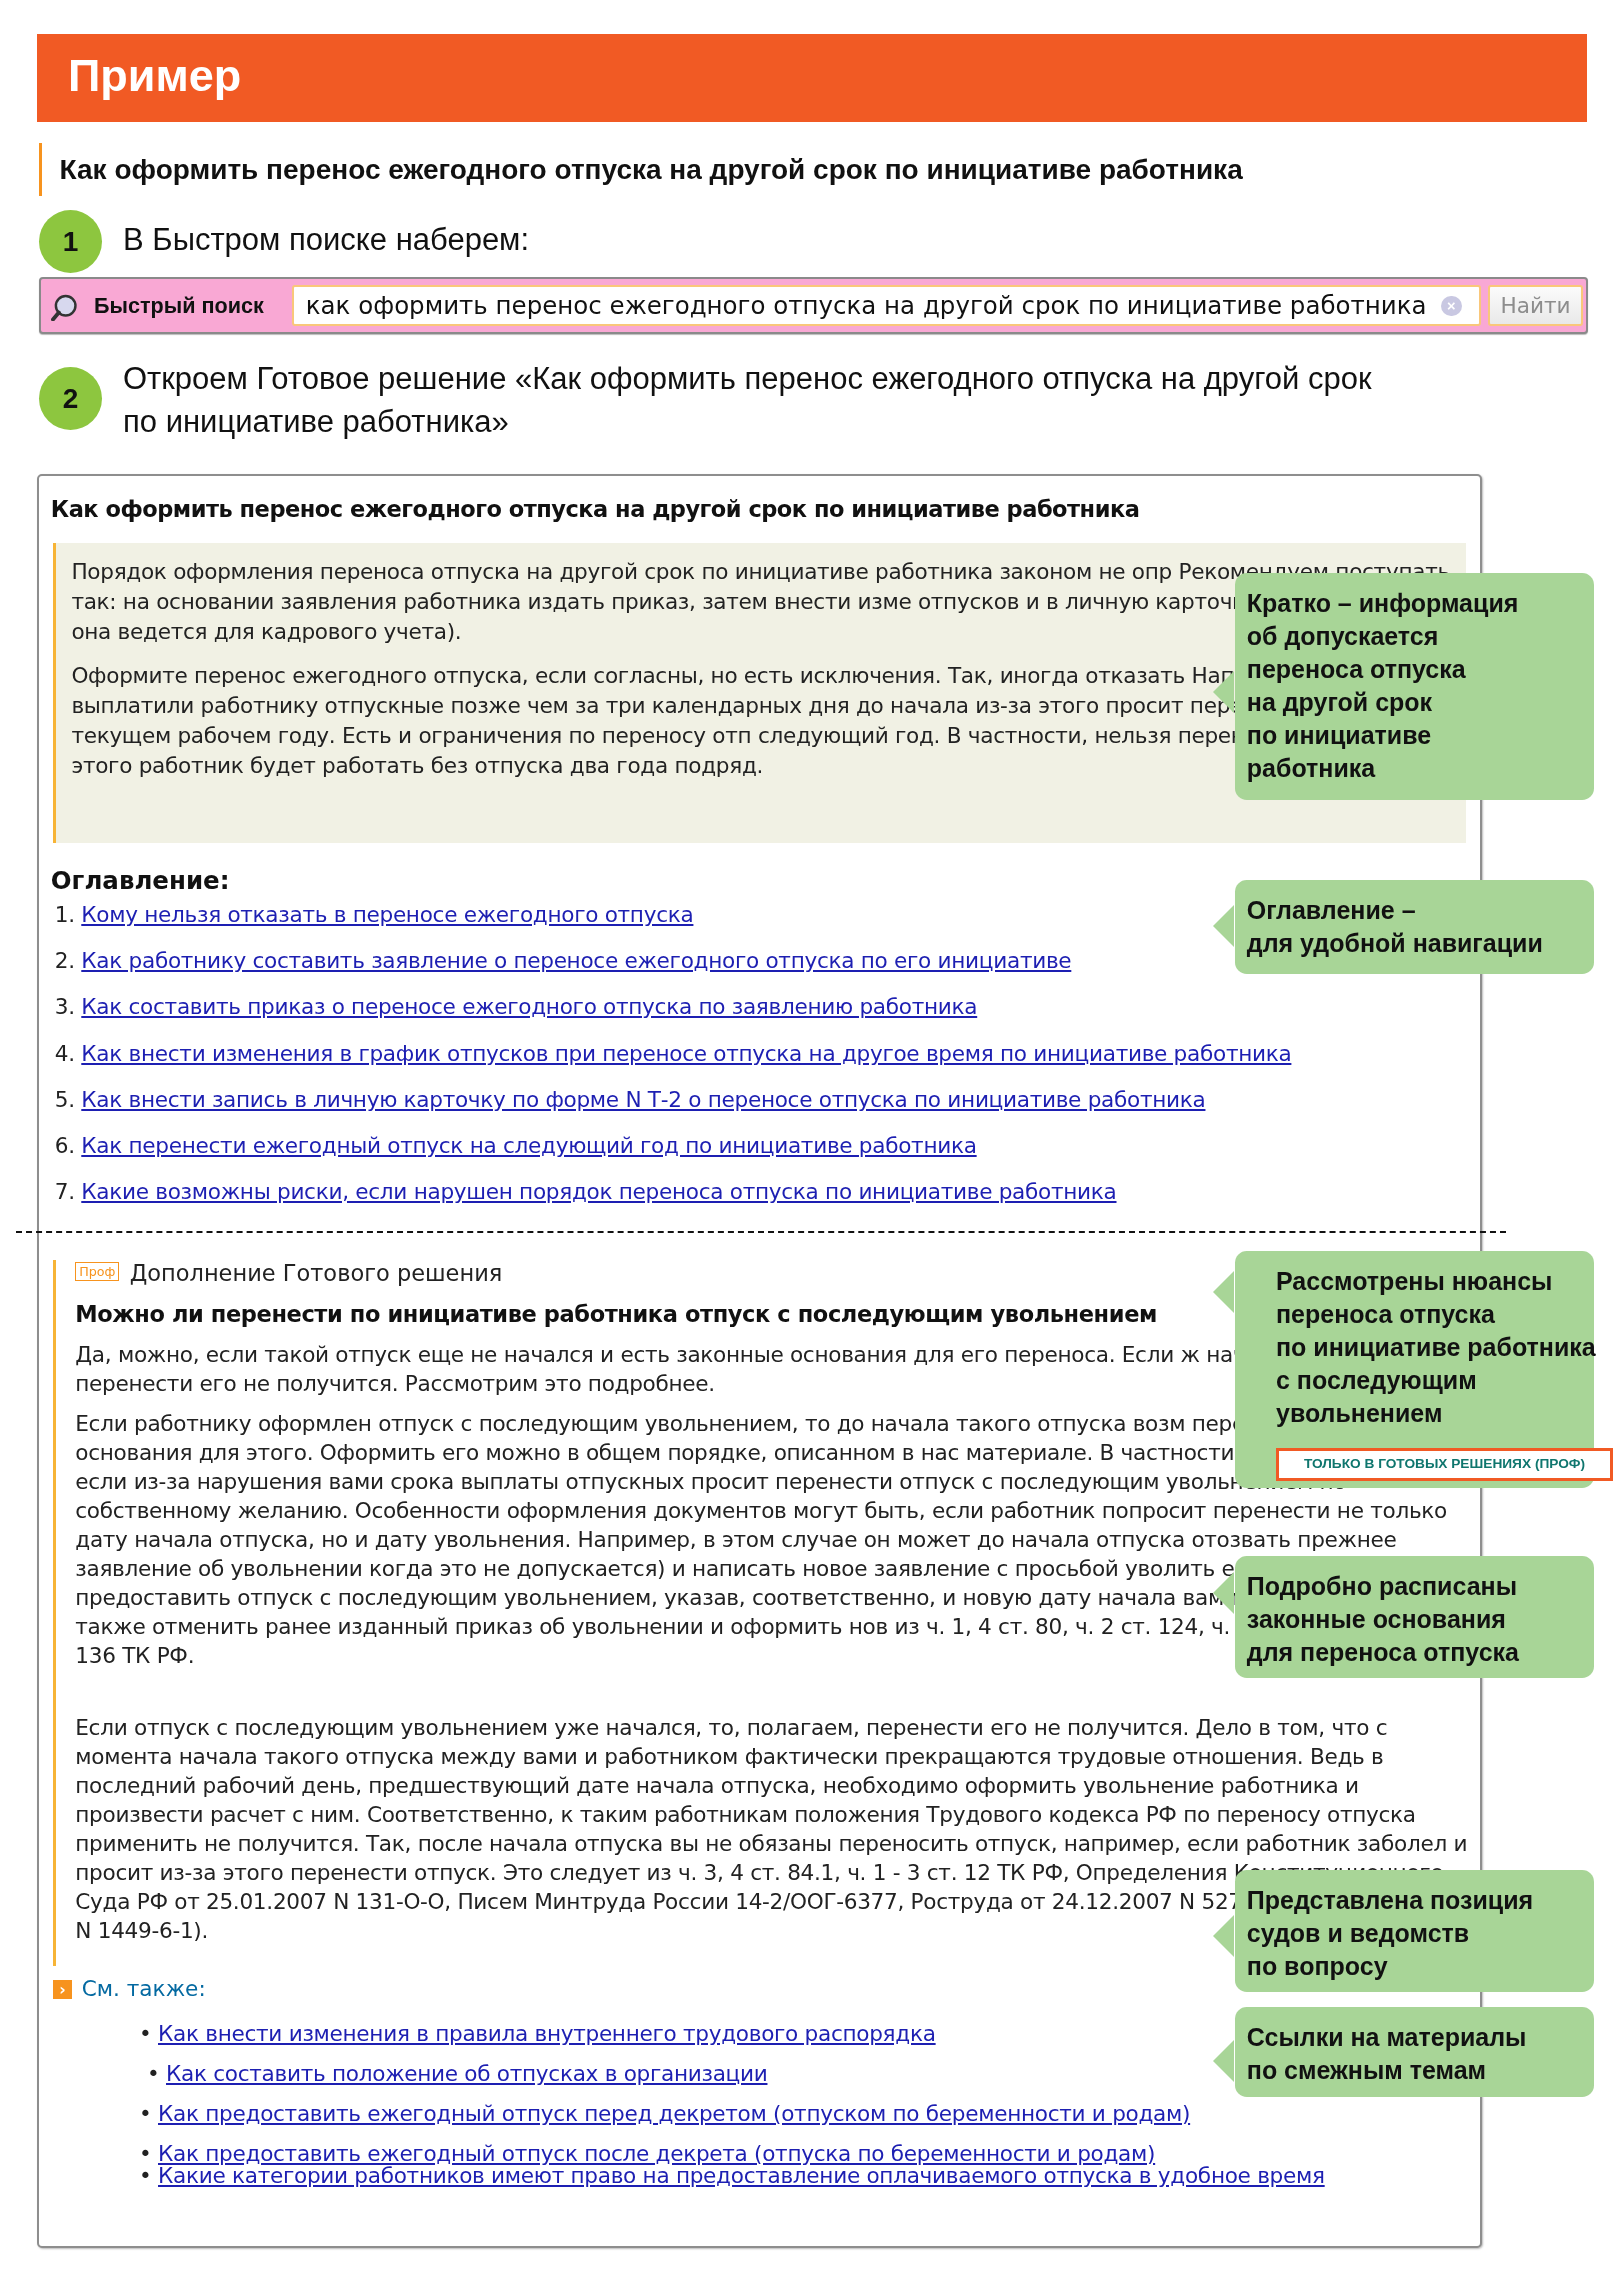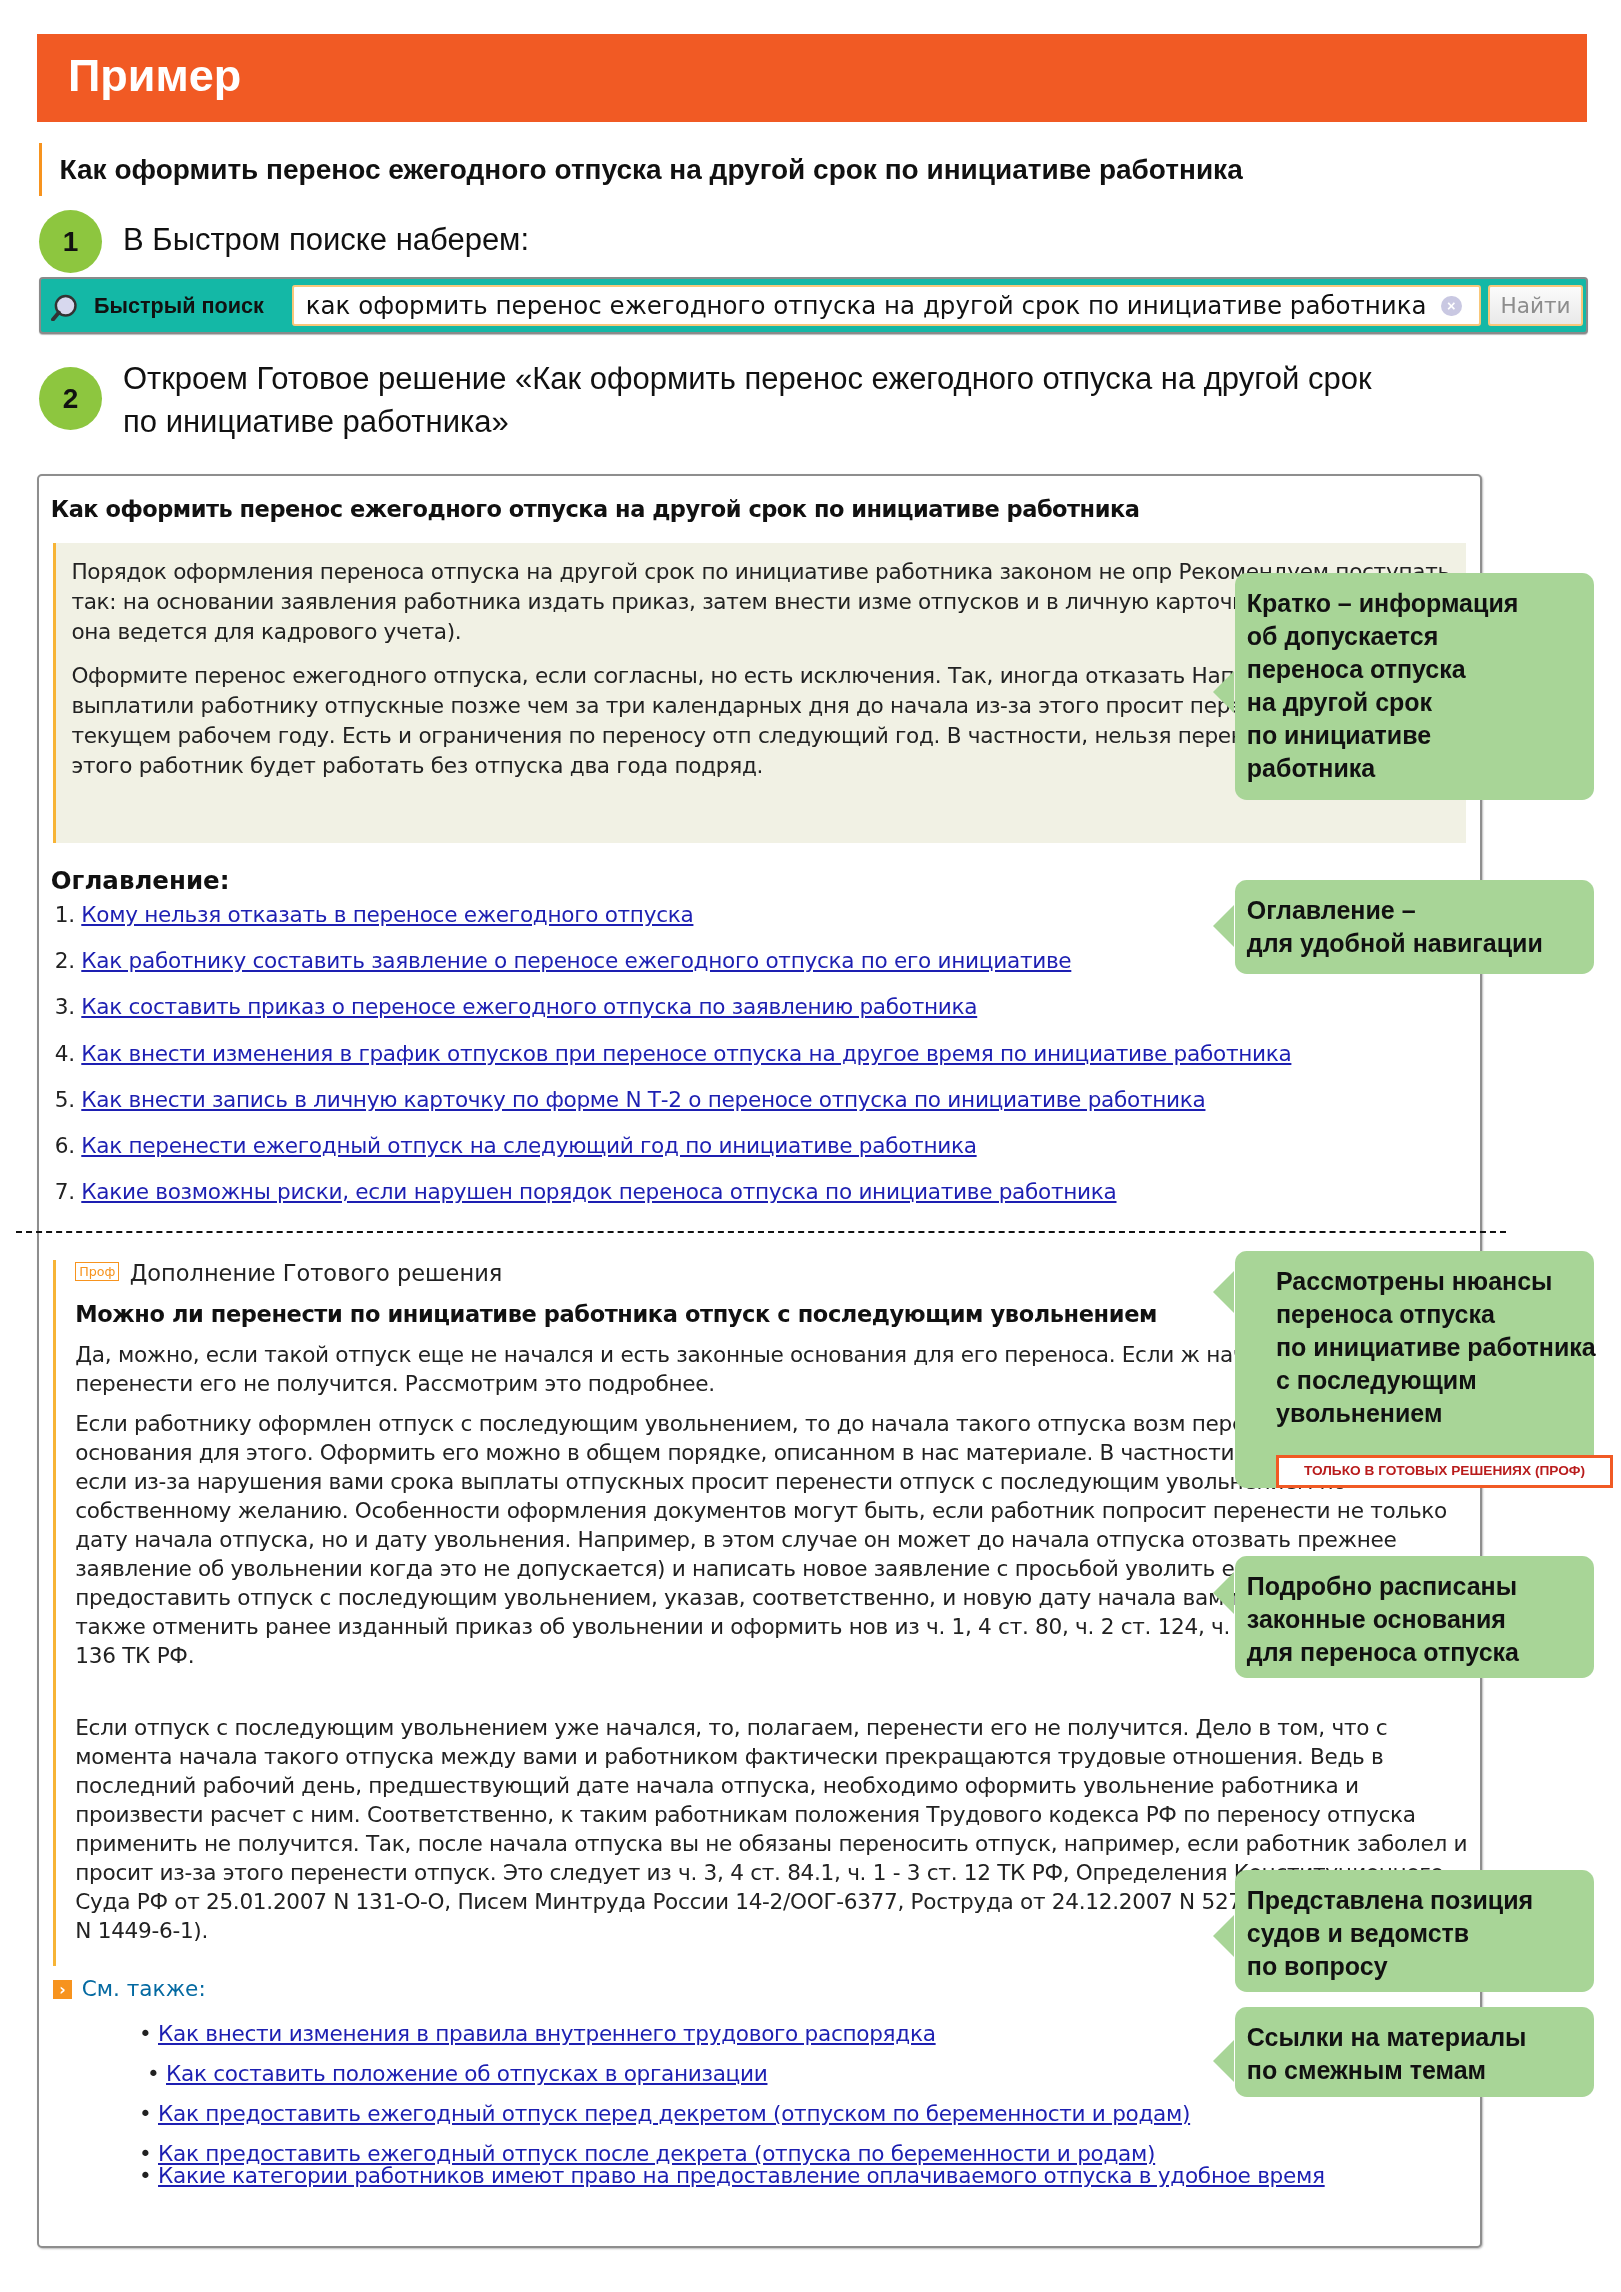--- a/index.html
+++ b/index.html
@@ -8,21 +8,21 @@
 
     .banner { position: absolute; left: 37px; top: 34px; width: 1550px; height: 88px; background: #f15a24; }
     .banner-title { position: absolute; left: 31px; top: 15.7px; font-size: 45px; font-weight: bold; color: #fff; font-family: "Liberation Sans", sans-serif; }
 
     .main-heading { position: absolute; left: 39px; top: 143px; height: 53px; border-left: 3.9px solid #f7931e; padding-left: 17.6px; font-size: 28px; font-weight: bold; line-height: 53px; white-space: nowrap; }
 
     .step { position: absolute; left: 39px; }
     .step-badge { position: absolute; left: 0; width: 63px; height: 63px; border-radius: 50%; background: #8dc63f; color: #111; font-size: 28px; font-weight: bold; text-align: center; line-height: 63px; }
     .step-text { position: absolute; left: 84px; font-size: 31px; color: #111; line-height: 43px; white-space: nowrap; }
 
-    .searchbar { position: absolute; left: 39px; top: 277px; width: 1549px; height: 57px; border: 2.9px solid #8a8a8a; border-radius: 3.9px; background: #14b8a6; box-shadow: 0 1px 1px #bbb; }
+    .searchbar { position: absolute; left: 39px; top: 277px; width: 1549px; height: 57px; border: 2.9px solid #8a8a8a; border-radius: 3.9px; background: #f9a8d4; box-shadow: 0 1px 1px #bbb; }
     .search-mag { position: absolute; left: 9.8px; top: 14.7px; width: 27.4px; height: 27.4px; }
     .search-label { position: absolute; left: 53px; top: 13.7px; font-size: 21.6px; font-weight: bold; }
     .search-input { position: absolute; left: 251px; top: 5.9px; width: 1189px; height: 41px; border: 2px solid #f9c77a; border-radius: 2.9px; background: #fff; font-family: "DejaVu Sans", sans-serif; font-size: 24.5px; padding: 0 11.8px; line-height: 37px; color: #111; }
     .clear-btn { position: absolute; left: 1400px; top: 16.7px; width: 20.6px; height: 20.6px; border-radius: 50%; background: #c9c8e2; color: #fff; font-size: 14.7px; line-height: 20.6px; text-align: center; font-weight: bold; }
     .find-btn { position: absolute; left: 1447px; top: 5.9px; width: 95px; height: 41px; border: 2px solid #f9c77a; border-radius: 2.9px; background: linear-gradient(#fbfbfb, #e9e9e9); color: #8d8d8d; font-family: "DejaVu Sans", sans-serif; font-size: 21.6px; line-height: 37px; text-align: center; }
 
     .doc { position: absolute; left: 37px; top: 474px; width: 1445px; height: 1774px; border: 2px solid #8e8e8e; border-radius: 4.9px; background: #fff; box-shadow: 1px 1px 2px #bbb; font-family: "DejaVu Sans", sans-serif; }
     .doc-title { position: absolute; left: 11.8px; top: 19.6px; font-size: 22.5px; font-weight: bold; letter-spacing: -0.5px; white-space: nowrap; }
     .summary { position: absolute; left: 13.7px; top: 67px; width: 1413px; height: 300px; background: #f1f1e4; border-left: 3.9px solid #f7b436; }
     .summary p { position: absolute; left: 15.7px; font-size: 21.6px; line-height: 30px; letter-spacing: -0.3px; color: #222; width: 1382px; }
@@ -39,21 +39,21 @@
     .add-p { position: absolute; left: 19.6px; width: 1392px; font-size: 21.6px; line-height: 29px; letter-spacing: -0.3px; color: #222; }
 
     .see-also { position: absolute; left: 13.7px; top: 1500px; }
     .see-icon { position: absolute; left: 0; top: 3.9px; width: 19.6px; height: 19.6px; background: #f7931e; color: #fff; font-size: 15.7px; line-height: 19.6px; text-align: center; font-weight: bold; }
     .see-label { position: absolute; left: 29px; top: 0; font-size: 21.6px; white-space: nowrap; color: #0369a1; }
     .see-item { position: absolute; left: 100px; font-size: 21.6px; letter-spacing: -0.3px; white-space: nowrap; color: #222; }
 
     .callout { position: absolute; left: 1235px; width: 359px; background: #a8d597; border-radius: 11.8px; padding: 13.7px 15.7px 0 11.8px; font-size: 25px; font-weight: bold; line-height: 33px; color: #111; font-family: "Liberation Sans", sans-serif; }
     .callout::before { content: ""; position: absolute; left: -21.6px; width: 0; height: 0; border-top: 21.6px solid transparent; border-bottom: 21.6px solid transparent; border-right: 21.6px solid #a8d597; }
     .callout .line { display: block; white-space: nowrap; }
-    .prof-only { display: block; margin-top: 25px; width: 337px; height: 33px; border: 3.9px solid #f15a24; background: #fff; color: #b91c1c; font-size: 13.7px; line-height: 25.5px; text-align: center; font-weight: bold; }
+    .prof-only { display: block; margin-top: 18px; width: 337px; height: 33px; border: 3.9px solid #f15a24; background: #fff; color: #0f766e; font-size: 13.7px; line-height: 25.5px; text-align: center; font-weight: bold; }
   </style>
 </head>
 <body>
 
 <div class="banner" data-name="example-banner">
   <div class="banner-title" data-name="banner-title">Пример</div>
 </div>
 
 <div class="main-heading" data-name="page-heading">Как оформить перенос ежегодного отпуска на другой срок по инициативе работника</div>
 

